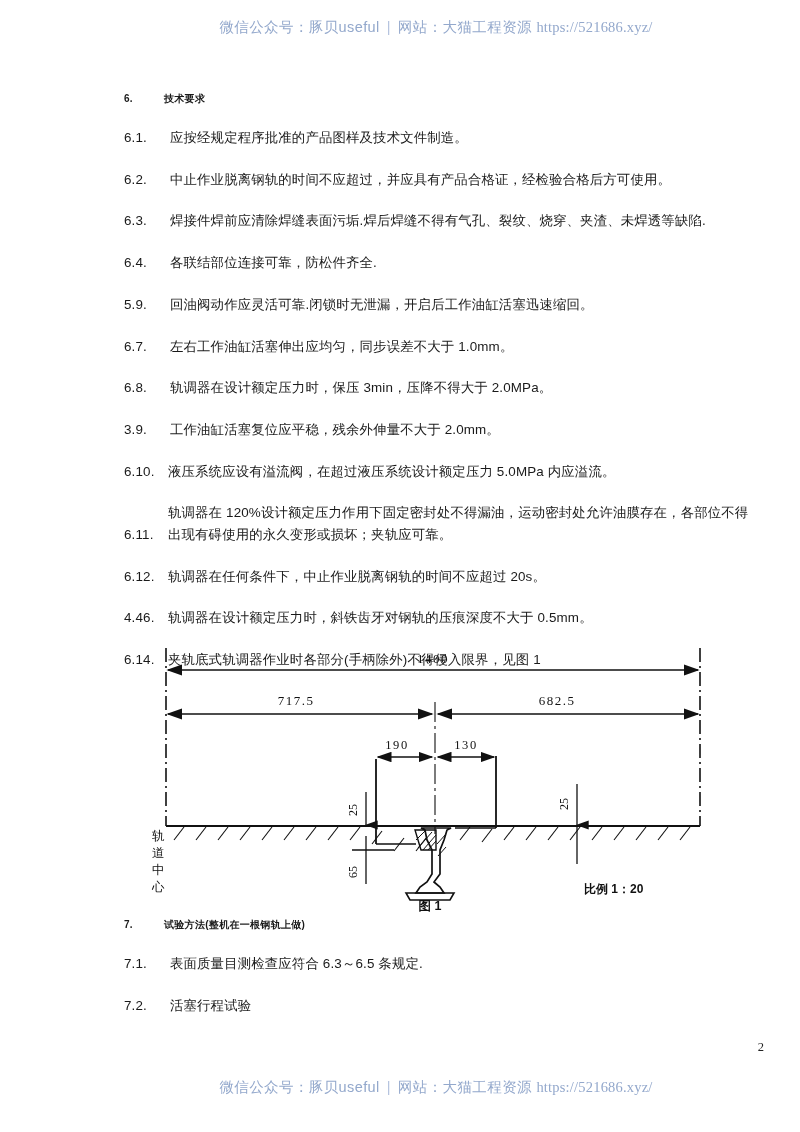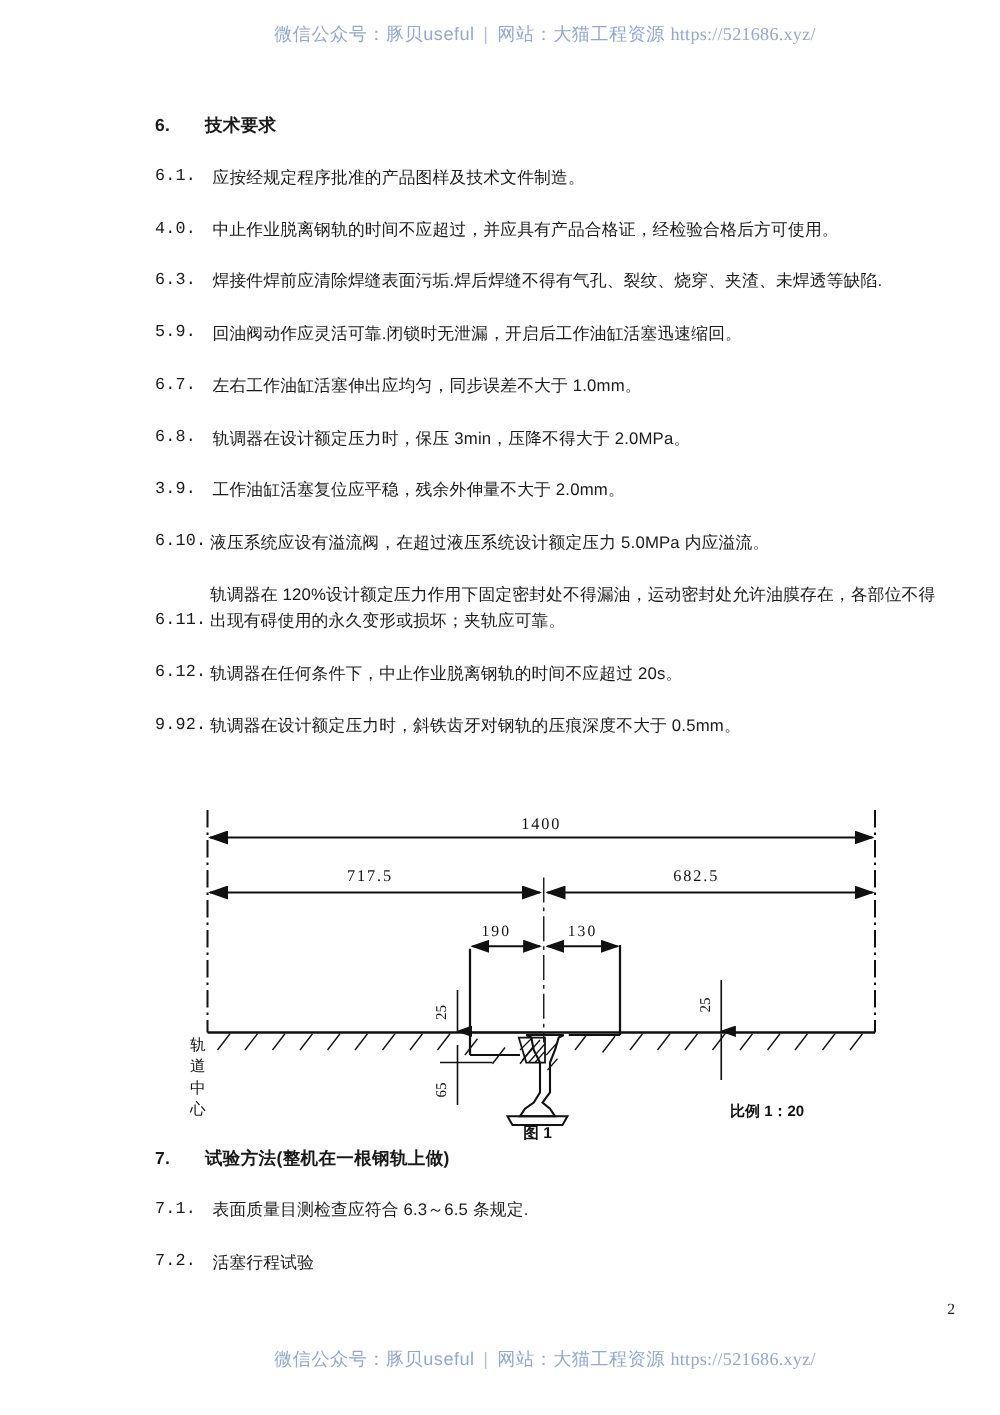--- a/index.html
+++ b/index.html
@@ -46,21 +46,21 @@
   }
 
   
   .content {
     position: absolute;
     left: 88px;
     top: 92px;
     width: 632px;
   }
   .sec-head {
-    font-size: 14px;
+    font-size: 10px;
     font-weight: bold;
     color: #1a1a1a;
     margin: 0 0 21px 0;
     letter-spacing: 0.3px;
   }
   .sec-head .num {
     display: inline-block;
     width: 40px;
   }
   .clause {
@@ -69,21 +69,20 @@
     font-size: 13.4px;
     color: #1a1a1a;
     margin: 0 0 20px 0;
     line-height: 1.62;
     letter-spacing: 0.15px;
   }
   .clause .cnum {
     flex: 0 0 auto;
     width: 46px;
     white-space: nowrap;
-    font-family: Liberation Mono, monospace;
   }
   .clause .ctext {
     flex: 1 1 auto;
   }
   .clause.wide .cnum { width: 44px; }
 
   
   .gap-before { margin-top: 2px; align-items: flex-end; }
 
   
@@ -128,29 +127,33 @@
     <h2 class="sec-head">
       <span class="num">6.</span><span>技术要求</span>
     </h2>
 
     <p class="clause">
       <span class="cnum">6.1.</span>
       <span class="ctext">应按经规定程序批准的产品图样及技术文件制造。</span>
     </p>
 
     <p class="clause">
-      <span class="cnum">4.0.</span>
+      <span class="cnum">6.2.</span>
       <span class="ctext">中止作业脱离钢轨的时间不应超过，并应具有产品合格证，经检验合格后方可使用。</span>
     </p>
 
     <p class="clause">
       <span class="cnum">6.3.</span>
       <span class="ctext">焊接件焊前应清除焊缝表面污垢.焊后焊缝不得有气孔、裂纹、烧穿、夹渣、未焊透等缺陷.</span>
     </p>
 
+    <p class="clause">
+      <span class="cnum">6.4.</span>
+      <span class="ctext">各联结部位连接可靠，防松件齐全.</span>
+    </p>
 
 
     <p class="clause">
       <span class="cnum">5.9.</span>
       <span class="ctext">回油阀动作应灵活可靠.闭锁时无泄漏，开启后工作油缸活塞迅速缩回。</span>
     </p>
 
     <p class="clause">
       <span class="cnum">6.7.</span>
       <span class="ctext">左右工作油缸活塞伸出应均匀，同步误差不大于 1.0mm。</span>
@@ -175,24 +178,28 @@
       <span class="cnum">6.11.</span>
       <span class="ctext">轨调器在 120%设计额定压力作用下固定密封处不得漏油，运动密封处允许油膜存在，各部位不得出现有碍使用的永久变形或损坏；夹轨应可靠。</span>
     </p>
 
     <p class="clause wide">
       <span class="cnum">6.12.</span>
       <span class="ctext">轨调器在任何条件下，中止作业脱离钢轨的时间不应超过 20s。</span>
     </p>
 
     <p class="clause wide">
-      <span class="cnum">9.92.</span>
+      <span class="cnum">4.46.</span>
       <span class="ctext">轨调器在设计额定压力时，斜铁齿牙对钢轨的压痕深度不大于 0.5mm。</span>
     </p>
 
+    <p class="clause wide">
+      <span class="cnum">6.14.</span>
+      <span class="ctext">夹轨底式轨调器作业时各部分(手柄除外)不得侵入限界，见图 1</span>
+    </p>
 
   </div>
 
   <div class="figure-wrap">
     <svg width="580" height="268" viewBox="0 0 580 268" xmlns="http://www.w3.org/2000/svg">
       <defs>
         <marker id="arr" markerWidth="10" markerHeight="7" refX="9" refY="3.5" orient="auto">
           <path d="M0,0 L10,3.5 L0,7 Z" fill="#111"></path>
         </marker>
         <marker id="arrS" markerWidth="10" markerHeight="7" refX="1" refY="3.5" orient="auto">

